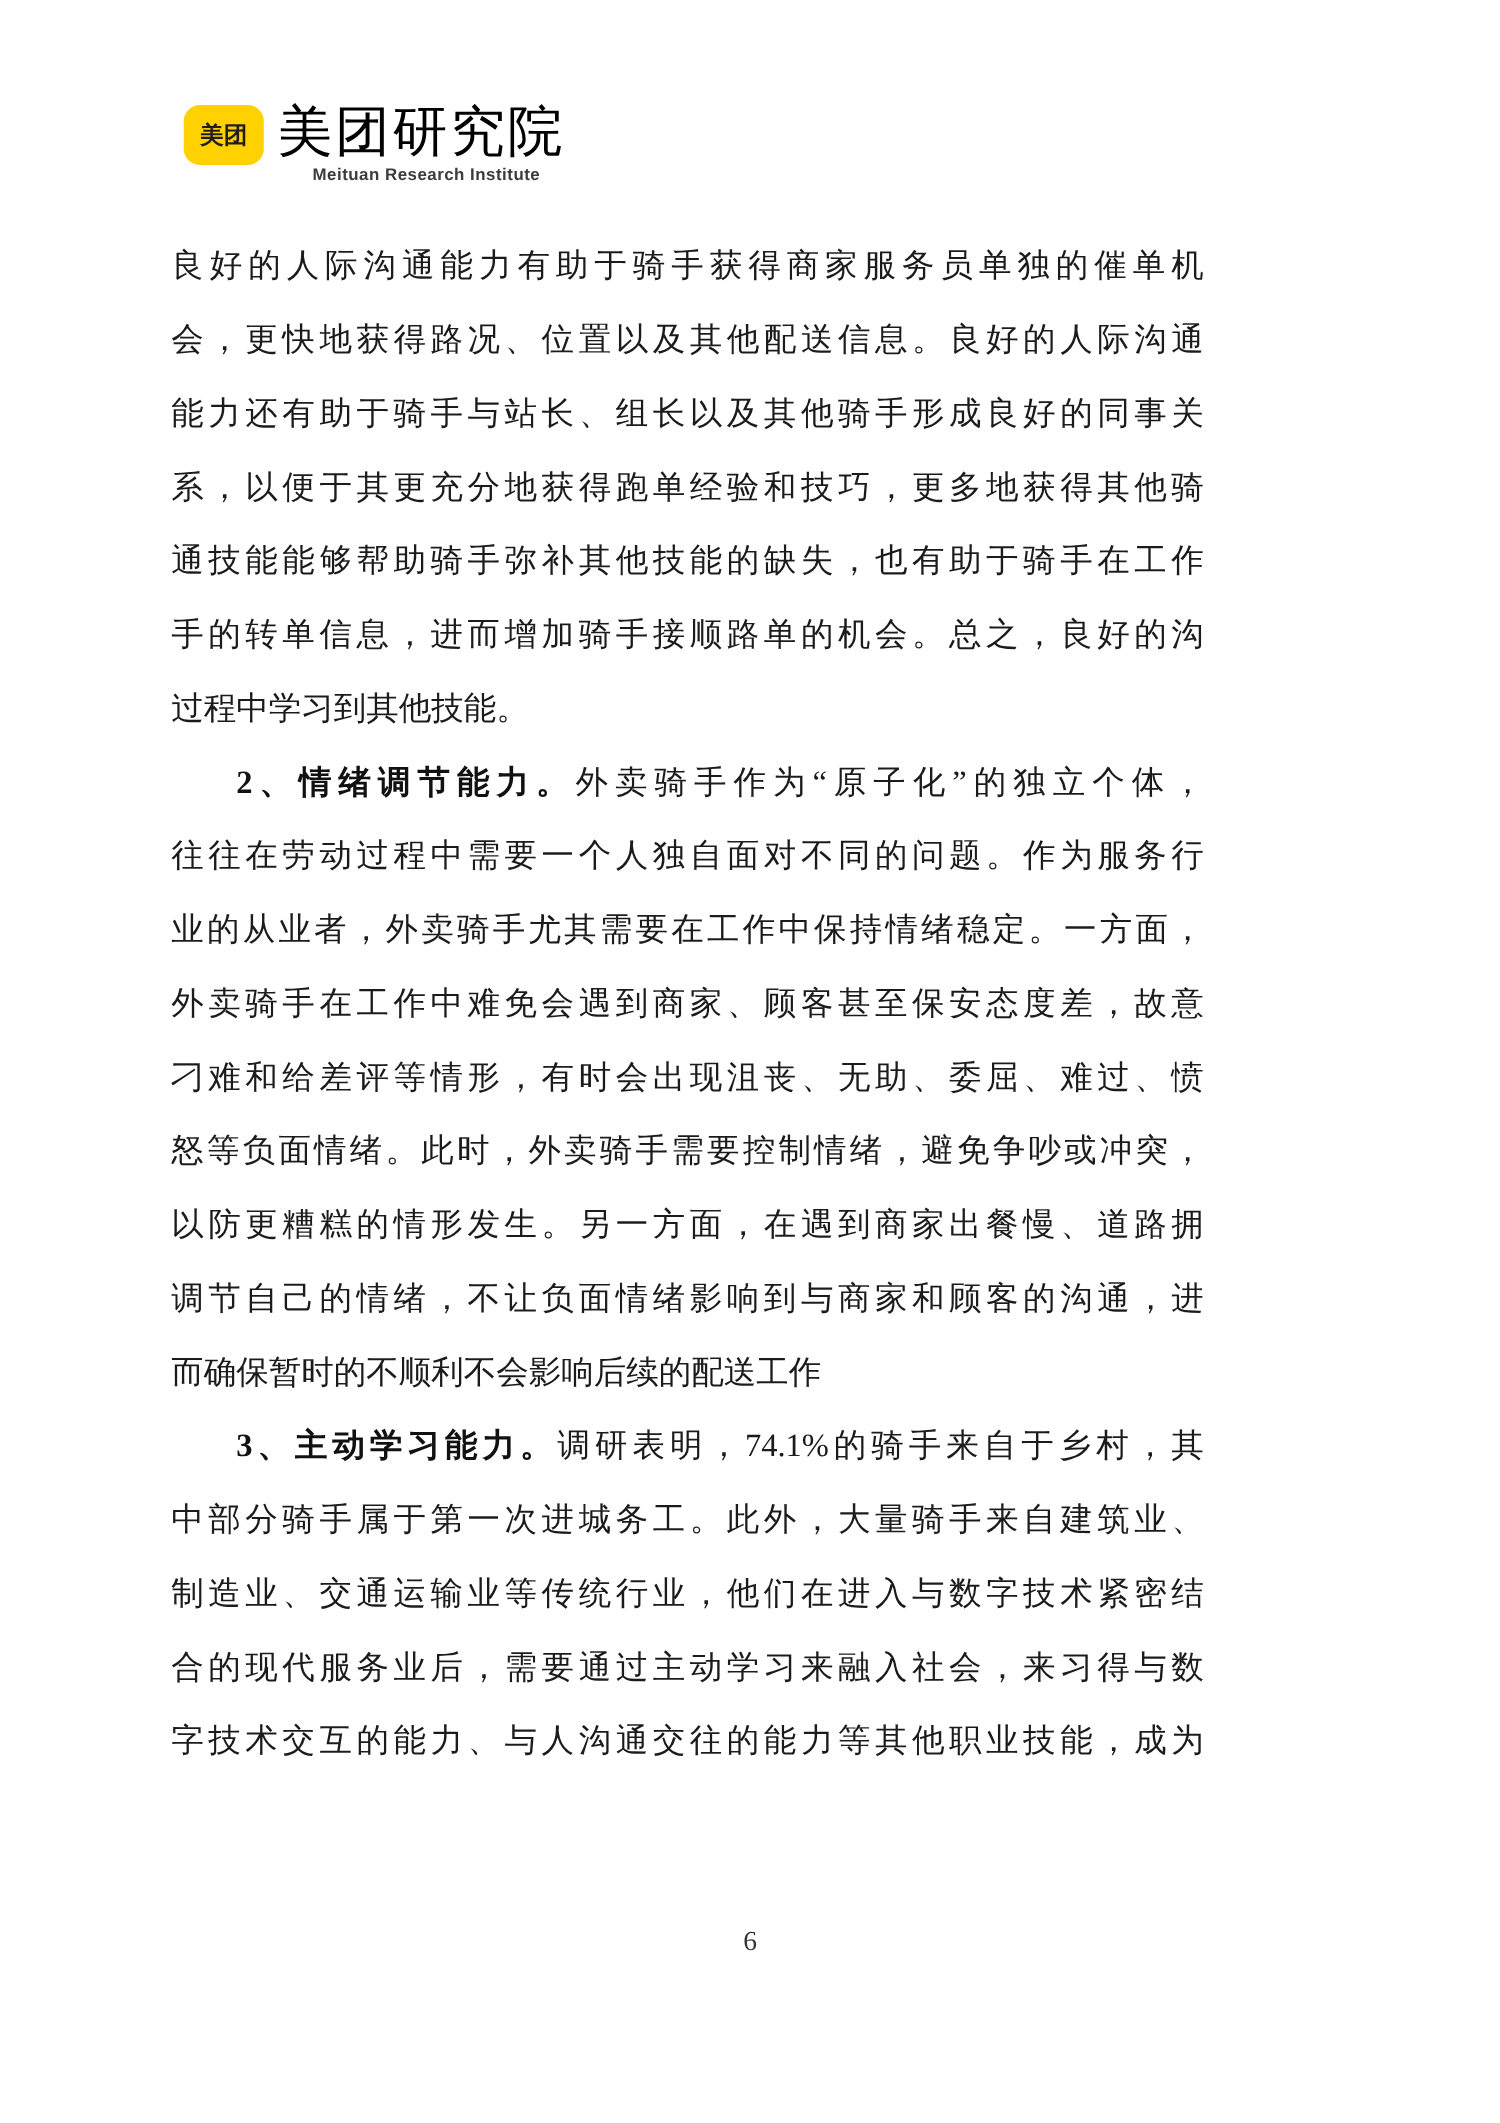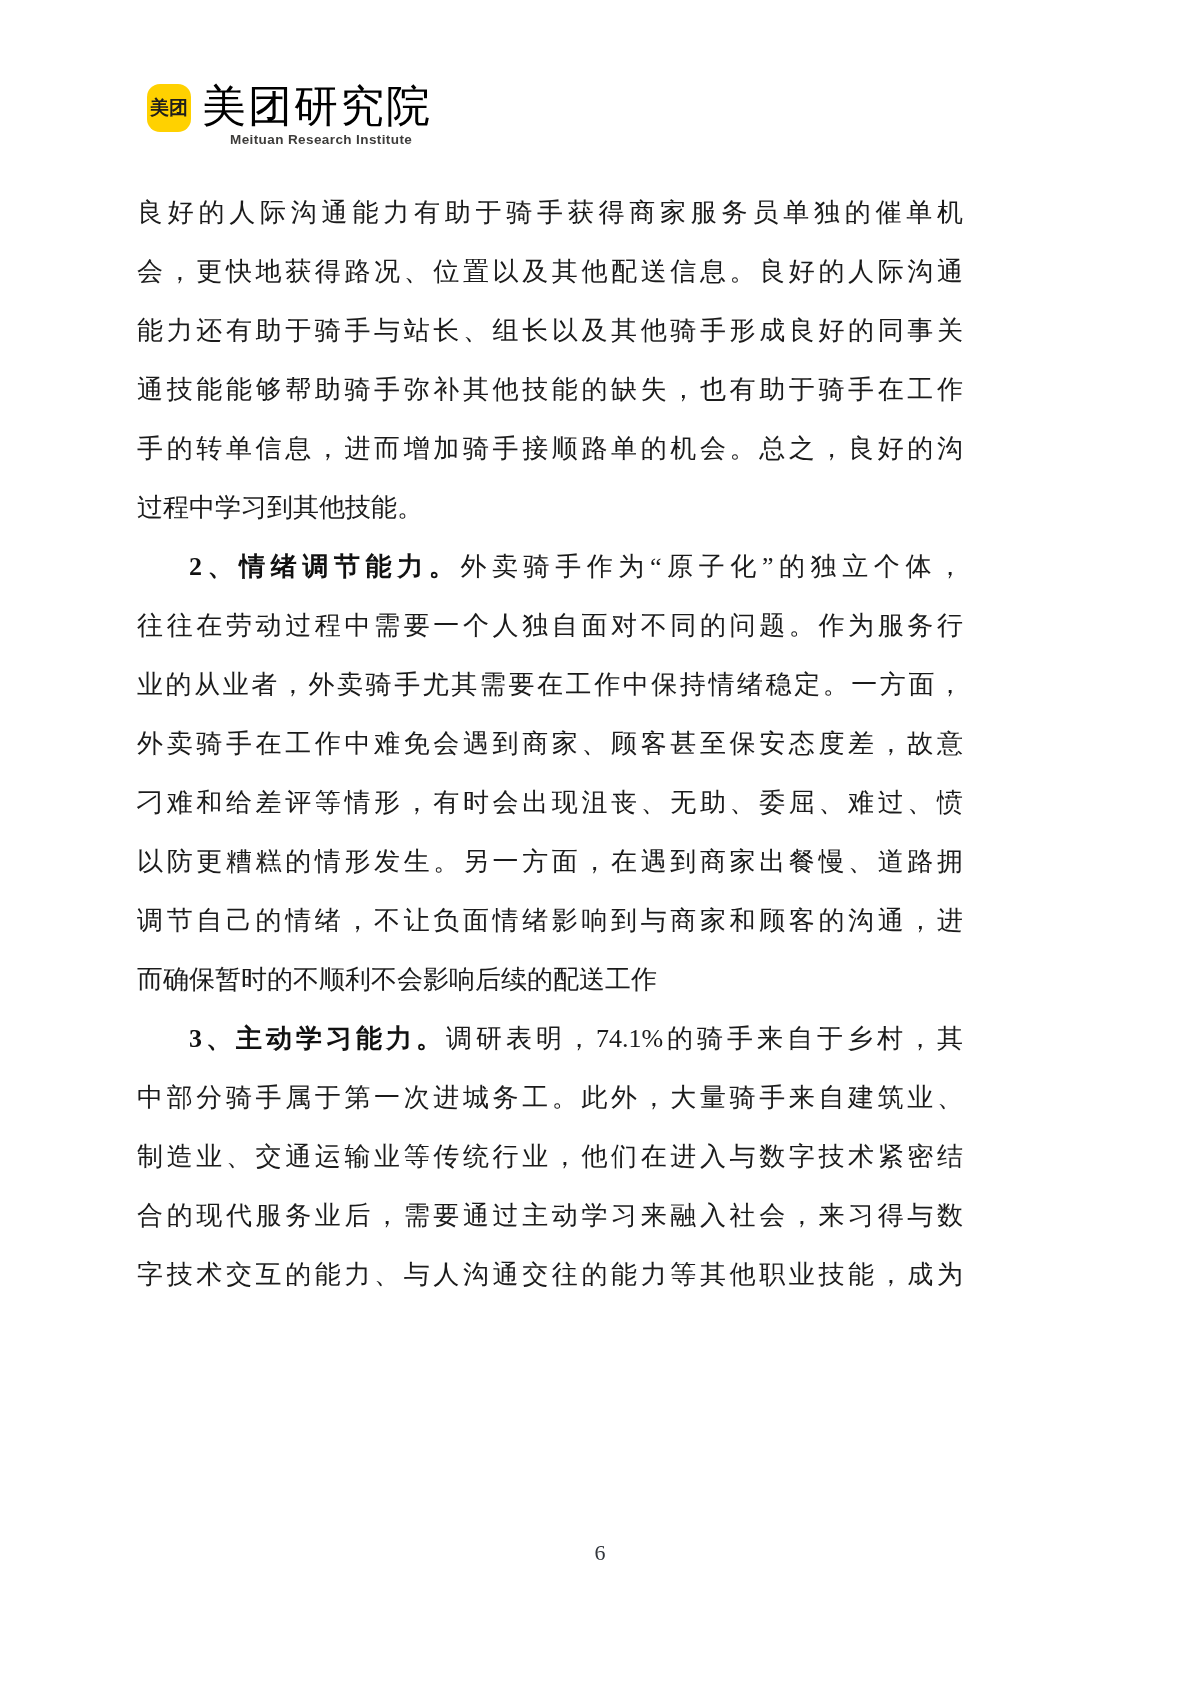--- a/index.html
+++ b/index.html
@@ -19,21 +19,21 @@
   
   .logo {
     position: absolute;
     left: 147px;
     top: 84px;
     display: flex;
     align-items: flex-start;
     gap: 11px;
   }
   .logo-badge {
-    width: 44px;
+    width: 64px;
     height: 48px;
     border-radius: 13px;
     background: #FFD100;
     display: flex;
     align-items: center;
     justify-content: center;
     font-family: "Liberation Sans", sans-serif;
     font-weight: 700;
     font-size: 19px;
     color: #1f1e1c;
@@ -114,28 +114,30 @@
         <div class="logo-title">美团研究院</div>
         <div class="logo-subtitle">Meituan Research Institute</div>
       </div>
     </div>
   </header>
 
   <main class="body-text">
       <div class="line">良好的人际沟通能力有助于骑手获得商家服务员单独的催单机</div>
       <div class="line">会，更快地获得路况、位置以及其他配送信息。良好的人际沟通</div>
       <div class="line">能力还有助于骑手与站长、组长以及其他骑手形成良好的同事关</div>
+      <div class="line">系，以便于其更充分地获得跑单经验和技巧，更多地获得其他骑</div>
       <div class="line">通技能能够帮助骑手弥补其他技能的缺失，也有助于骑手在工作</div>
       <div class="line">手的转单信息，进而增加骑手接顺路单的机会。总之，良好的沟</div>
       <div class="line short">过程中学习到其他技能。</div>
       <div class="line indent"><span class="bold">2、情绪调节能力。</span>外卖骑手作为“原子化”的独立个体，</div>
       <div class="line">往往在劳动过程中需要一个人独自面对不同的问题。作为服务行</div>
       <div class="line">业的从业者，外卖骑手尤其需要在工作中保持情绪稳定。一方面，</div>
       <div class="line">外卖骑手在工作中难免会遇到商家、顾客甚至保安态度差，故意</div>
       <div class="line">刁难和给差评等情形，有时会出现沮丧、无助、委屈、难过、愤</div>
+      <div class="line">怒等负面情绪。此时，外卖骑手需要控制情绪，避免争吵或冲突，</div>
       <div class="line">以防更糟糕的情形发生。另一方面，在遇到商家出餐慢、道路拥</div>
       <div class="line">调节自己的情绪，不让负面情绪影响到与商家和顾客的沟通，进</div>
       <div class="line short">而确保暂时的不顺利不会影响后续的配送工作</div>
       <div class="line indent"><span class="bold">3、主动学习能力。</span>调研表明，74.1%的骑手来自于乡村，其</div>
       <div class="line">中部分骑手属于第一次进城务工。此外，大量骑手来自建筑业、</div>
       <div class="line">制造业、交通运输业等传统行业，他们在进入与数字技术紧密结</div>
       <div class="line">合的现代服务业后，需要通过主动学习来融入社会，来习得与数</div>
       <div class="line">字技术交互的能力、与人沟通交往的能力等其他职业技能，成为</div>
     </main>
 

